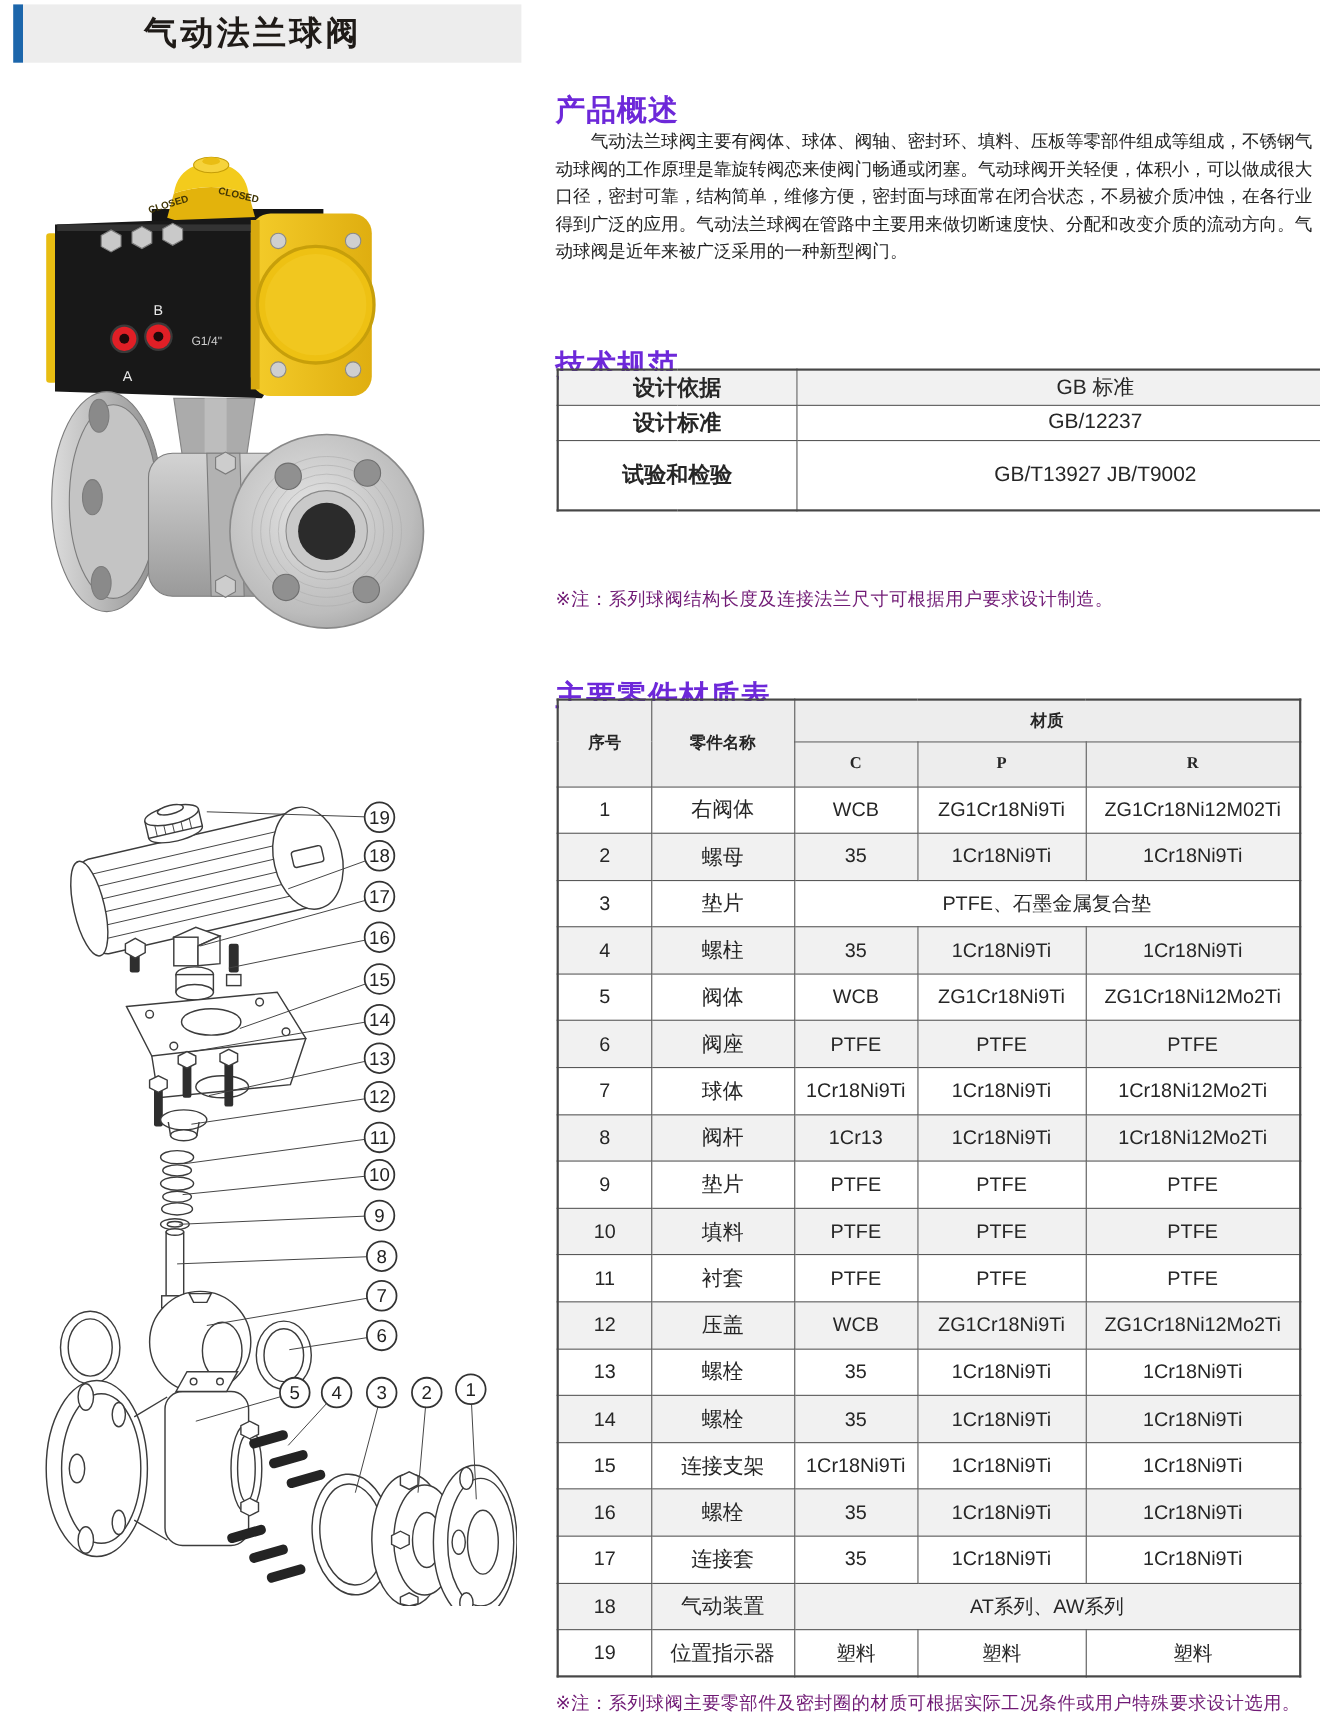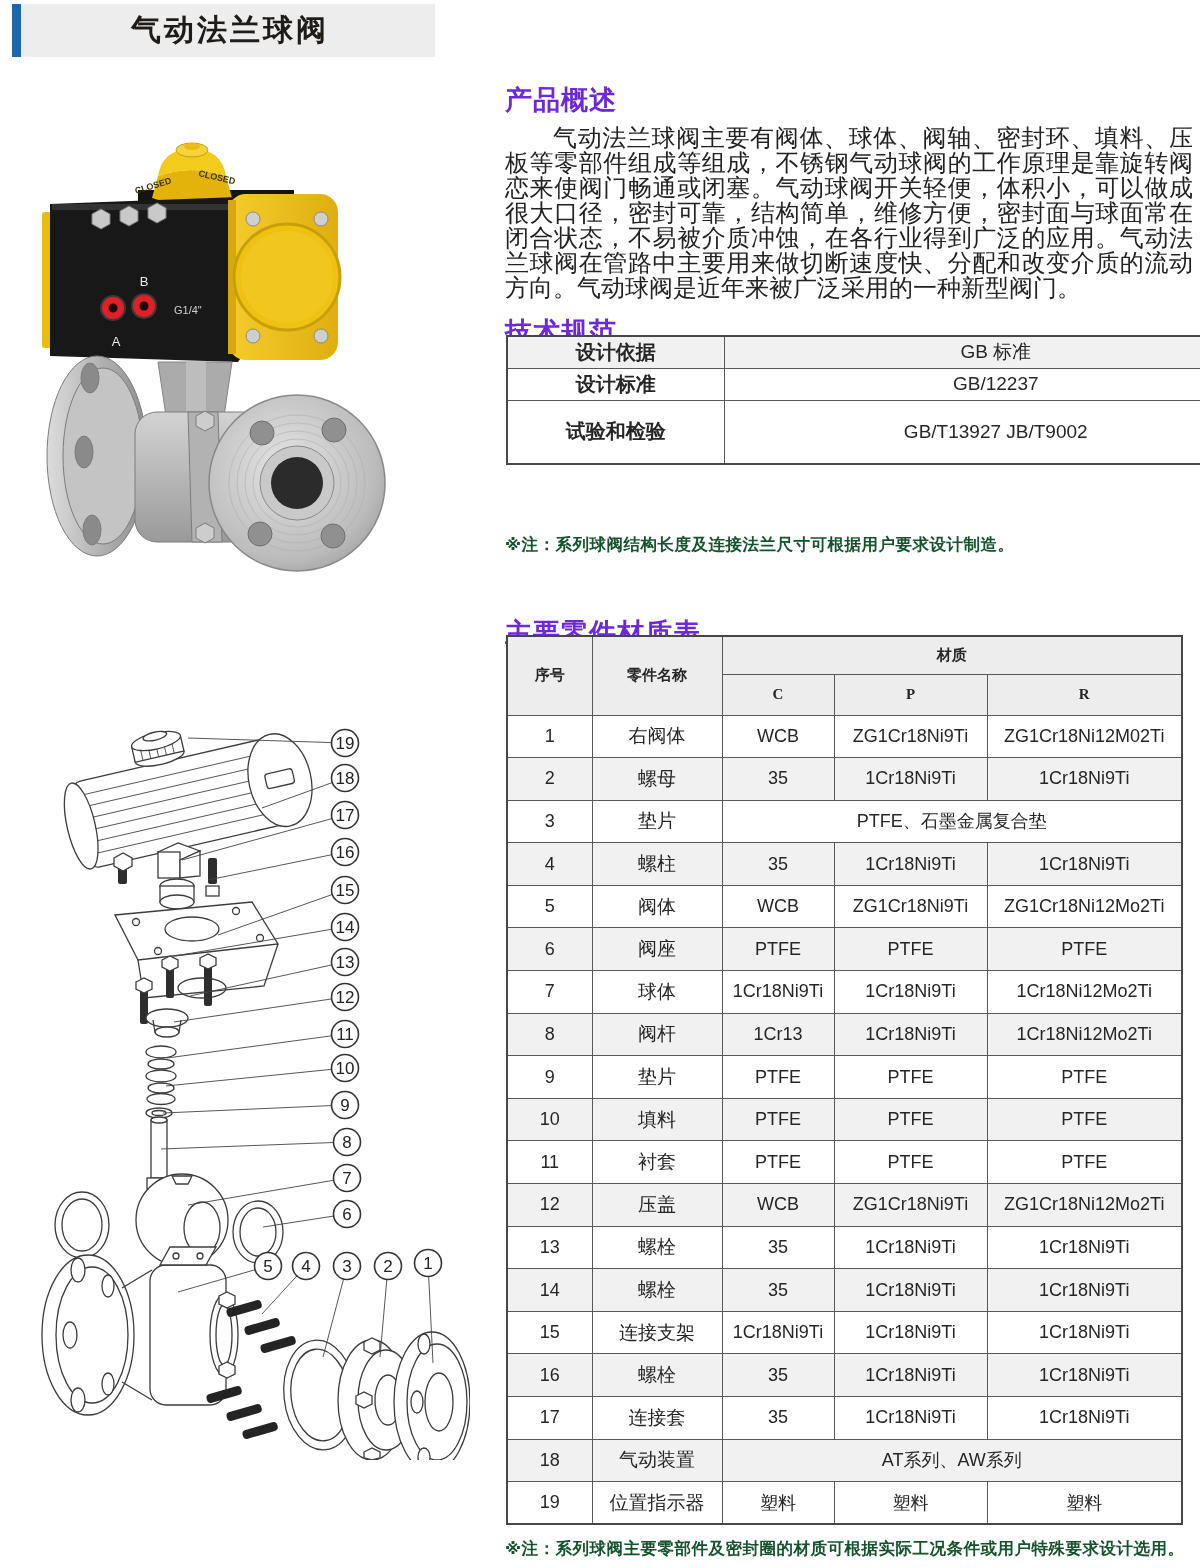--- a/index.html
+++ b/index.html
@@ -1,26 +1,26 @@
 <!DOCTYPE html>
 <html><head>
 <meta charset="utf-8">
 <style>
   html,body{margin:0;padding:0;background:#fff;}
   .page{position:relative;width:1200px;height:1568px;background:#ffffff;overflow:hidden;
         font-family:"Liberation Sans","DejaVu Sans",sans-serif;color:#262626;}
   
-  .titlebar{position:absolute;left:12px;top:4px;width:423px;height:53px;display:flex;}
+  .titlebar{position:absolute;left:12px;top:4px;width:462px;height:53px;display:flex;}
   .titlebar .accent{width:9px;height:100%;background:#1c66ab;}
   .titlebar .bg{flex:1;background:#ededed;display:flex;align-items:center;}
   .titlebar h1{margin:0 0 0 110px;font-size:30px;font-weight:bold;color:#1f1b18;letter-spacing:3px;}
   
   .sec-head{position:absolute;left:505px;font-size:27px;font-weight:bold;color:#6d28d9;letter-spacing:1px;}
   
-  .overview-body{position:absolute;left:505px;top:101px;width:688px;font-size:24px;line-height:25px;
+  .overview-body{position:absolute;left:505px;top:101px;width:688px;font-size:16px;line-height:25px;
                  text-align:justify;text-indent:2em;color:#222;}
   
   table{border-collapse:collapse;table-layout:fixed;}
   td,th{border:1.5px solid #585858;text-align:center;vertical-align:middle;padding:0 2px;
         overflow:hidden;white-space:nowrap;}
   .spec-table{position:absolute;left:506px;top:335px;width:763px;border:2px solid #474747;font-size:19px;}
   .spec-table td.lbl{font-weight:bold;font-size:20px;}
   .spec-table td.val{font-weight:normal;}
   .spec-table tr:nth-child(1){height:32px;}
   .spec-table tr:nth-child(2){height:32px;}
@@ -28,21 +28,21 @@
   .spec-table tr:nth-child(4){height:32px;}
   .spec-table tr:nth-child(5){height:33px;}
   .spec-table td.half{white-space:normal;line-height:24px;}
   .mat-table{position:absolute;left:506px;top:635px;width:677px;border:2px solid #474747;font-size:18px;}
   .mat-table th{font-weight:bold;font-size:15px;background:#ededed;font-family:Liberation Serif, serif;}
   .mat-table thead tr:nth-child(1){height:38px;}
   .mat-table thead tr:nth-child(2){height:41px;}
   .mat-table tbody tr{height:42.6px;}
   .mat-table td.name{font-size:19px;}
   tr.shade td{background:#f1f1f1;}
-  .note{position:absolute;left:505px;font-size:16.5px;color:#14532d;letter-spacing:.5px;font-weight:bold;}
+  .note{position:absolute;left:505px;font-size:16.5px;color:#701a75;letter-spacing:.5px;}
   
   .photo-wrap{position:absolute;left:40px;top:120px;width:420px;height:460px;}
   .diagram-wrap{position:absolute;left:20px;top:700px;width:450px;height:760px;}
   svg text{font-family:"Liberation Sans","DejaVu Sans",sans-serif;}
 </style>
 </head>
 <body>
 
 <div class="page">
 

